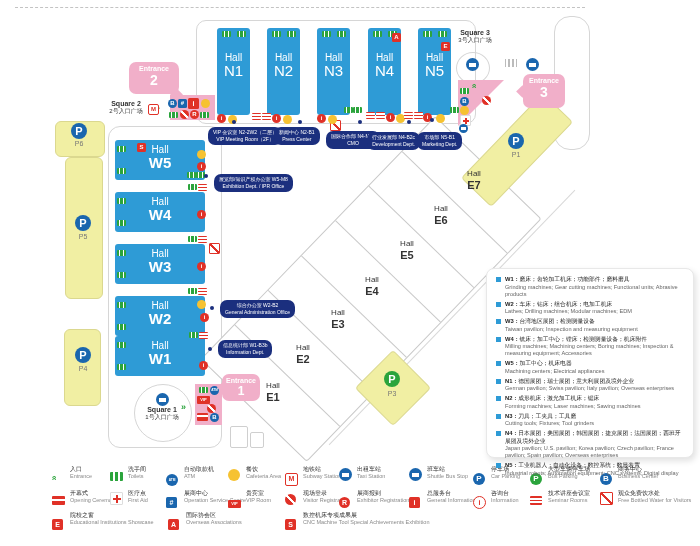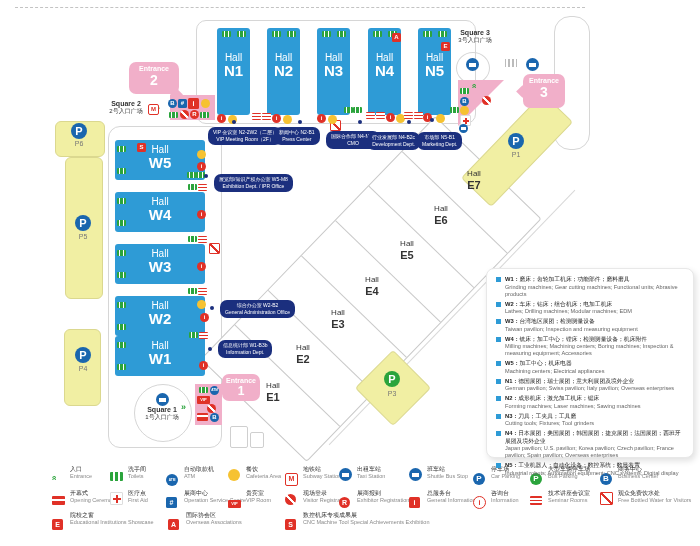--- a/index.html
+++ b/index.html
@@ -6,21 +6,21 @@
   #stage{position:relative;width:700px;height:546px;background:#fff;overflow:hidden;
          font-family:"Liberation Sans",sans-serif;}
   .abs{position:absolute}
   
   .road{position:absolute;border:1.5px solid #d6d6d6;border-radius:12px;background:transparent}
   .dash{position:absolute;border-top:1px dashed #c3c3c3}
   .bldg{position:absolute;border:1px solid #cfcfcf;background:#fff;border-radius:2px}
   
   .halln{position:absolute;width:33px;height:87px;background:#2E9BD6;border-radius:3px;color:#fff;text-align:center}
   .halln .hw{font-size:10px;margin-top:24px;line-height:1.1}
-  .halln .hc{font-size:15px;font-weight:bold;line-height:1.1}
+  .halln .hc{font-size:15px;font-weight:normal;line-height:1.1}
   .hallw{position:absolute;width:90px;height:40px;background:#2E9BD6;border-radius:3px;color:#fff;text-align:center}
   .hallw .hw{font-size:10px;margin-top:4px;line-height:1.1}
   .hallw .hc{font-size:15px;font-weight:bold;line-height:1.05}
   .eband{position:absolute;left:202px;top:215px;width:336px;height:146px;background:#fff;
          border:1.5px solid #c9c9c9;transform:rotate(-46deg);display:flex;border-radius:3px}
   .ecell{flex:1;border-right:1px solid #c9c9c9}
   .ecell:last-child{border-right:none}
   .elbl{position:absolute;width:30px;text-align:center;color:#333}
   .elbl .hw{font-size:8px;line-height:1.1}
   .elbl .hc{font-size:11px;font-weight:bold;line-height:1.15}

